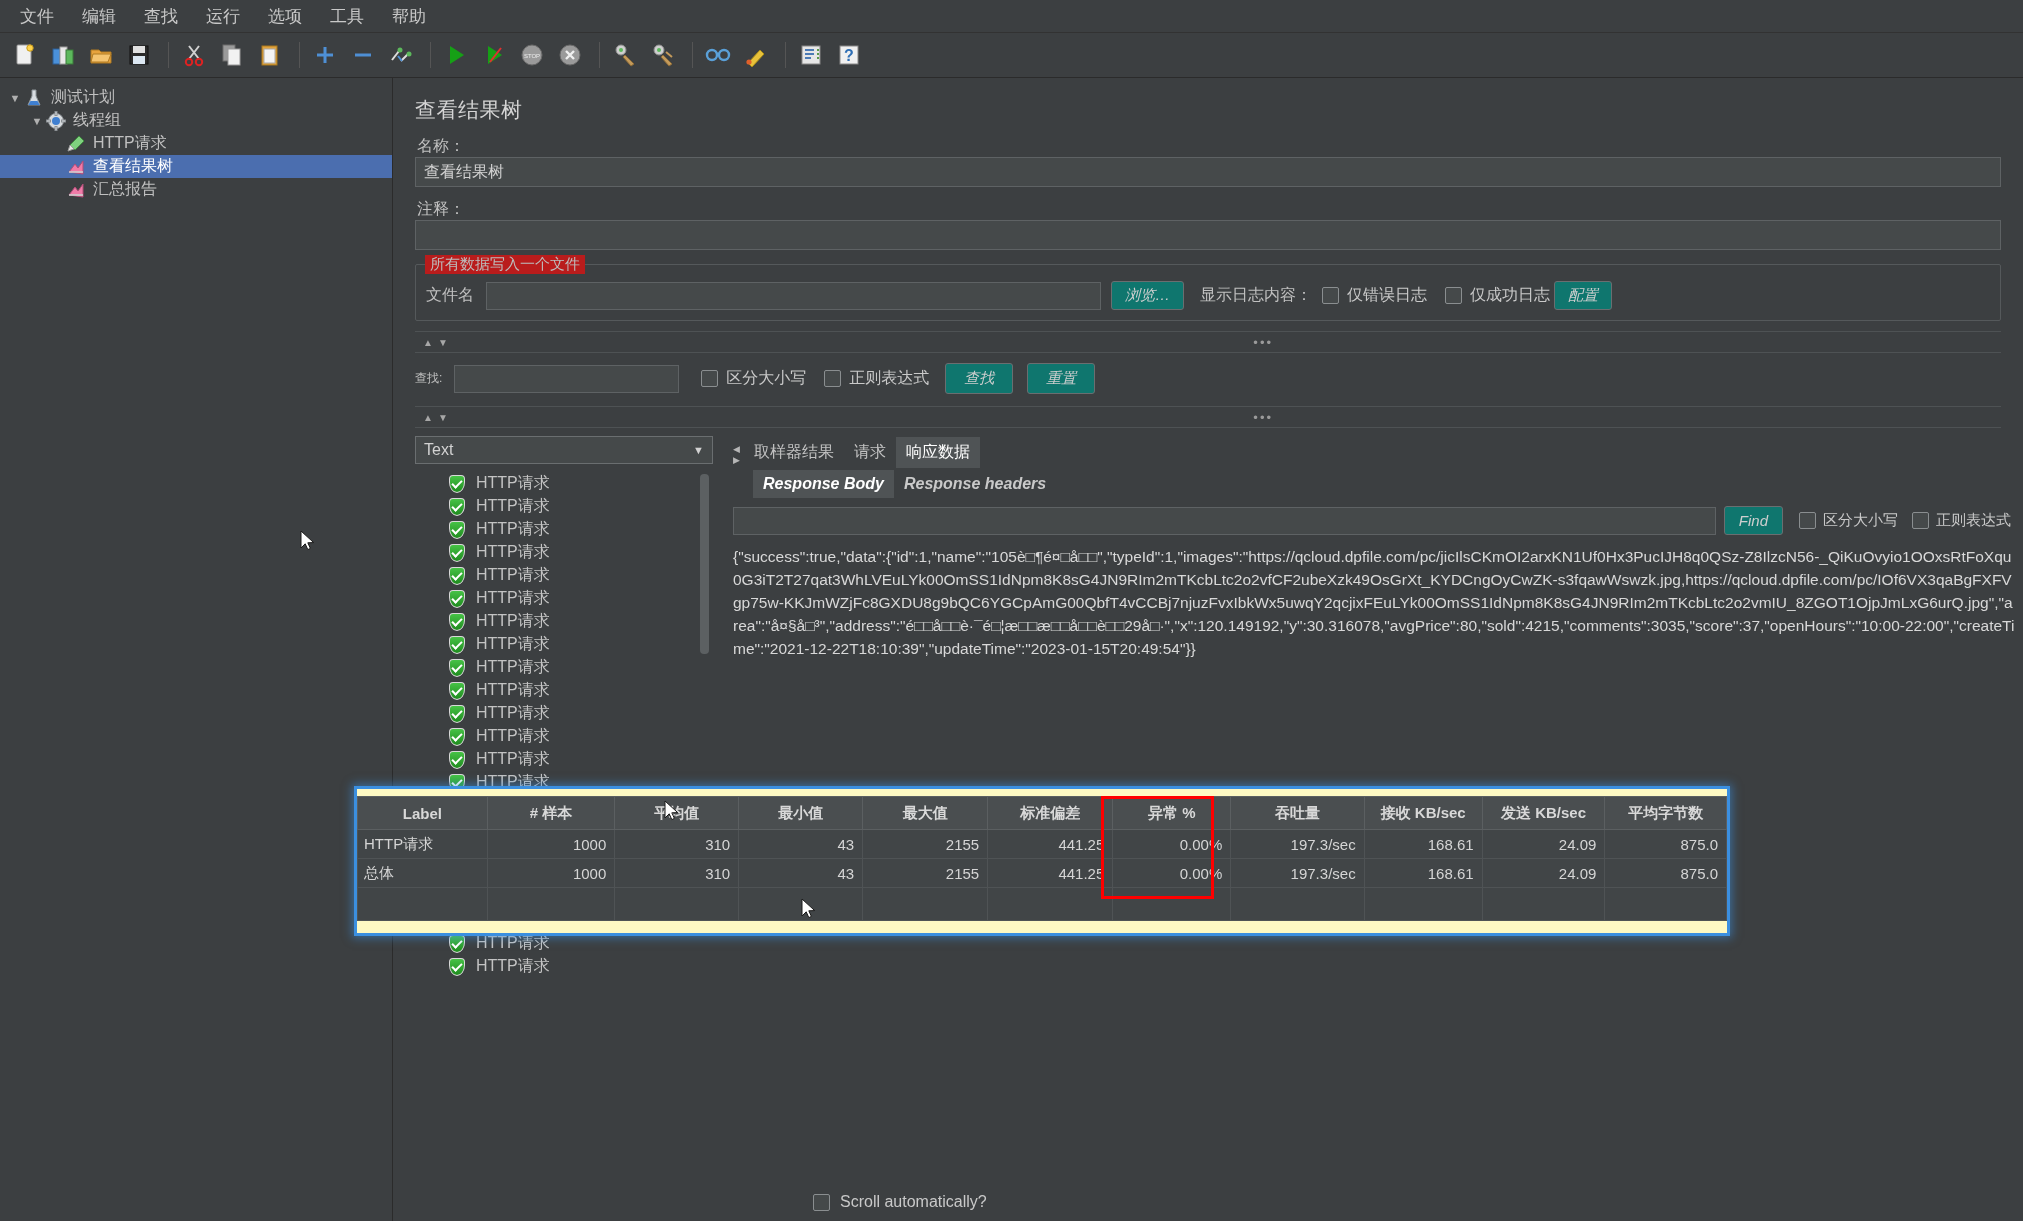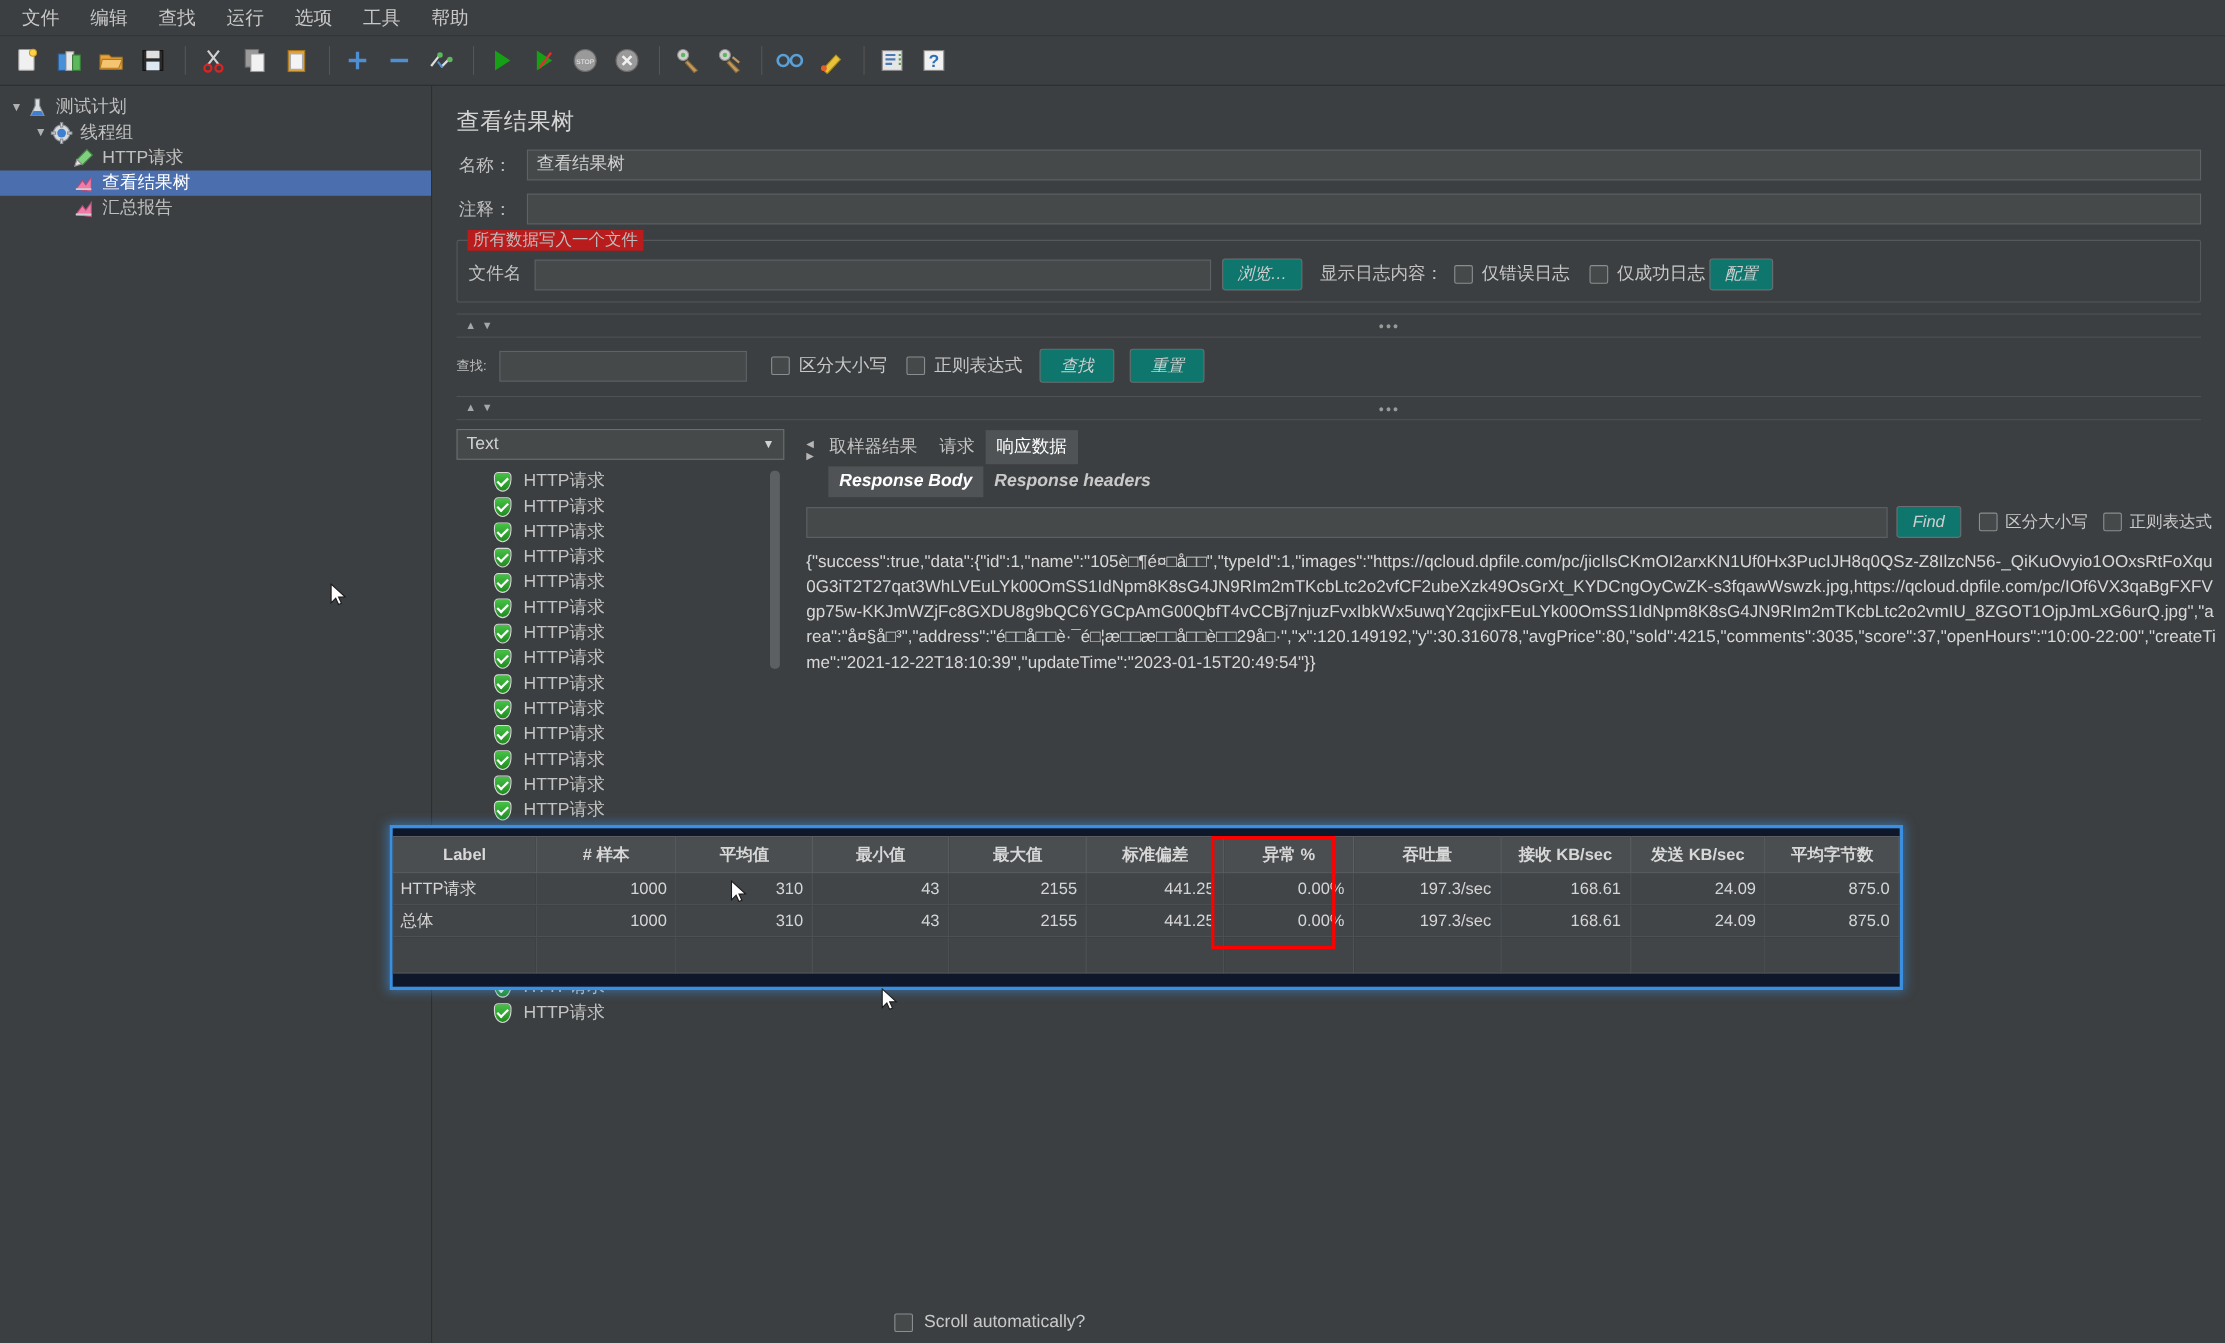--- a/index.html
+++ b/index.html
@@ -40,21 +40,21 @@
   .tree-row.selected{background:#4b6eaf;color:#ffffff;}
   .twisty{
     width:18px;text-align:center;font-size:11px;color:#b0b0b0;flex:0 0 18px;
   }
   .tnode-icon{width:22px;height:20px;flex:0 0 22px;position:relative;margin-right:5px;}
   #right-panel{flex:1;background:#3c3f41;position:relative;overflow:hidden;}
   
   #panel-title{
     font-size:21px;color:#d4d4d4;padding:18px 0 0 22px;letter-spacing:.5px;
   }
-  .frow{display:flex;align-items:center;padding:0 22px 0 22px;margin-top:12px;}
+  .frow{display:flex;padding:0 22px 0 22px;margin-top:12px;flex-direction:column;}
   .flabel{font-size:16px;color:#c0c0c0;width:50px;text-align:right;margin-right:14px;flex:0 0 auto;}
   .finput{
     flex:1;height:28px;background:#45494a;border:1px solid #5e6264;
     color:#d0d0d0;font-size:16px;padding:0 8px;line-height:28px;
     font-family:"Liberation Sans",sans-serif;box-sizing:border-box;
   }
   
   .groupbox{margin:14px 22px 0 22px;position:relative;}
   .group-legend{
     font-size:15px;color:#bdbdbd;position:absolute;top:-9px;left:10px;
@@ -130,22 +130,22 @@
   .subtab{font-size:16px;color:#c9c9c9;padding:5px 10px;cursor:default;font-weight:bold;font-style:italic;}
   .subtab.active{background:#4f5355;color:#ffffff;}
   #findrow{display:flex;align-items:center;margin-top:8px;padding-right:12px;}
   #body-text{
     margin-top:10px;font-size:15.5px;line-height:23px;color:#d8d8d8;
     font-family:"Liberation Sans",sans-serif;word-break:break-all;
     padding-right:6px;
   }
   
   #summary-overlay{
-    position:absolute;left:354px;top:750px;width:1376px;height:150px;
-    border:3px solid #3b8fe0;background:#0f172a;box-sizing:border-box;
+    position:absolute;left:354px;top:786px;width:1376px;height:150px;
+    border:3px solid #3b8fe0;background:#fef9c3;box-sizing:border-box;
     box-shadow:0 0 9px 2px rgba(59,143,224,.55);
   }
   table.summary{
     border-collapse:collapse;width:100%;table-layout:fixed;margin-top:7px;
   }
   table.summary th{
     background:#4a4e50;color:#d8d8d8;font-size:15px;font-weight:bold;
     height:30px;border:1px solid #5b5f61;text-align:center;
   }
   table.summary td{

